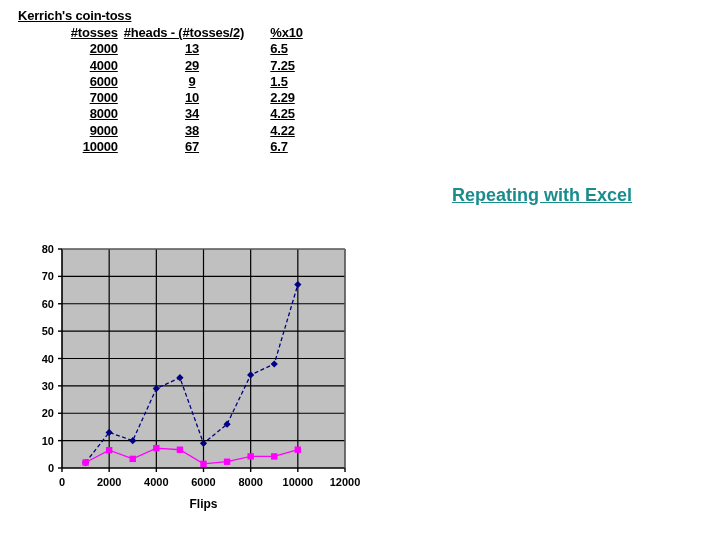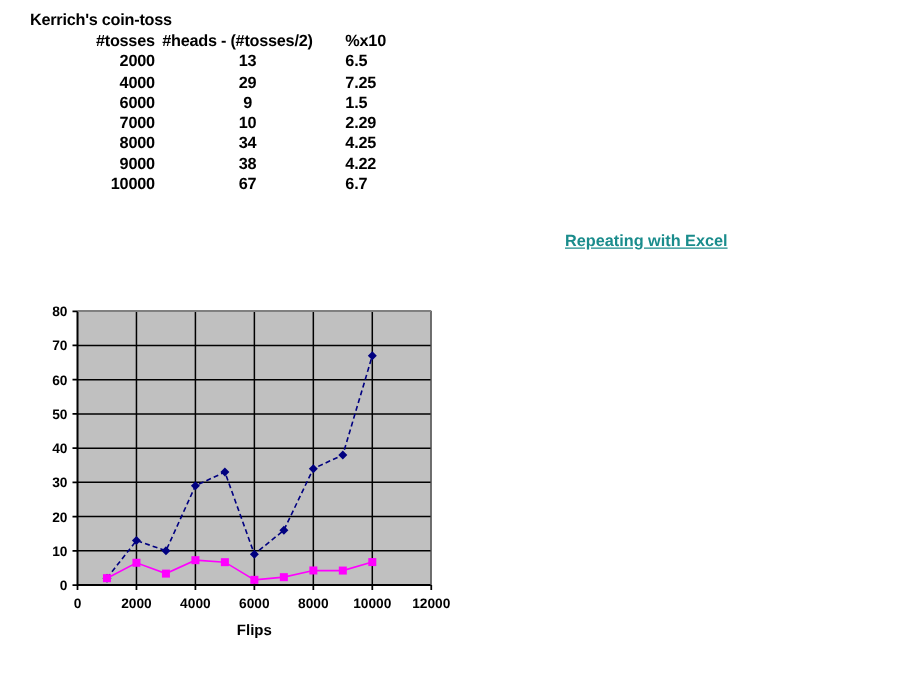--- a/index.html
+++ b/index.html
@@ -18,23 +18,24 @@
     position: absolute;
     left: 0; top: 0;
     width: 720px;
     height: 540px;
     background: #ffffff;
   }
 
   
   #table-block {
     position: absolute;
-    left: 20px;
+    left: 14px;
     top: 8px;
     width: 330px;
+    text-decoration: underline;
   }
   #table-title {
     font-size: 13px;
     font-weight: bold;
     color: #000000;
     letter-spacing: -0.2px;
     margin-left: 4px;
     line-height: 16px;
   }
   table.kerrich {
@@ -56,21 +57,21 @@
   table.kerrich th.c2, table.kerrich td.c2 { text-align: center; width: 142px; margin-top: 36px; }
   table.kerrich th.c3, table.kerrich td.c3 { text-align: left; width: 66px; padding-left: 6px;}
   table.kerrich th.c2 { text-align: left; padding-left: 4px;}
   table.kerrich th { font-weight: bold; }
 
   
   #excel-link {
     position: absolute;
     left: 452px;
     top: 185px;
-    font-size: 13px;
+    font-size: 18px;
     font-weight: bold;
     color: #1a8c8c;
     text-decoration: underline;
     cursor: pointer;
     letter-spacing: 0px;
     white-space: nowrap;
   }
 
   
   #chart-block {

